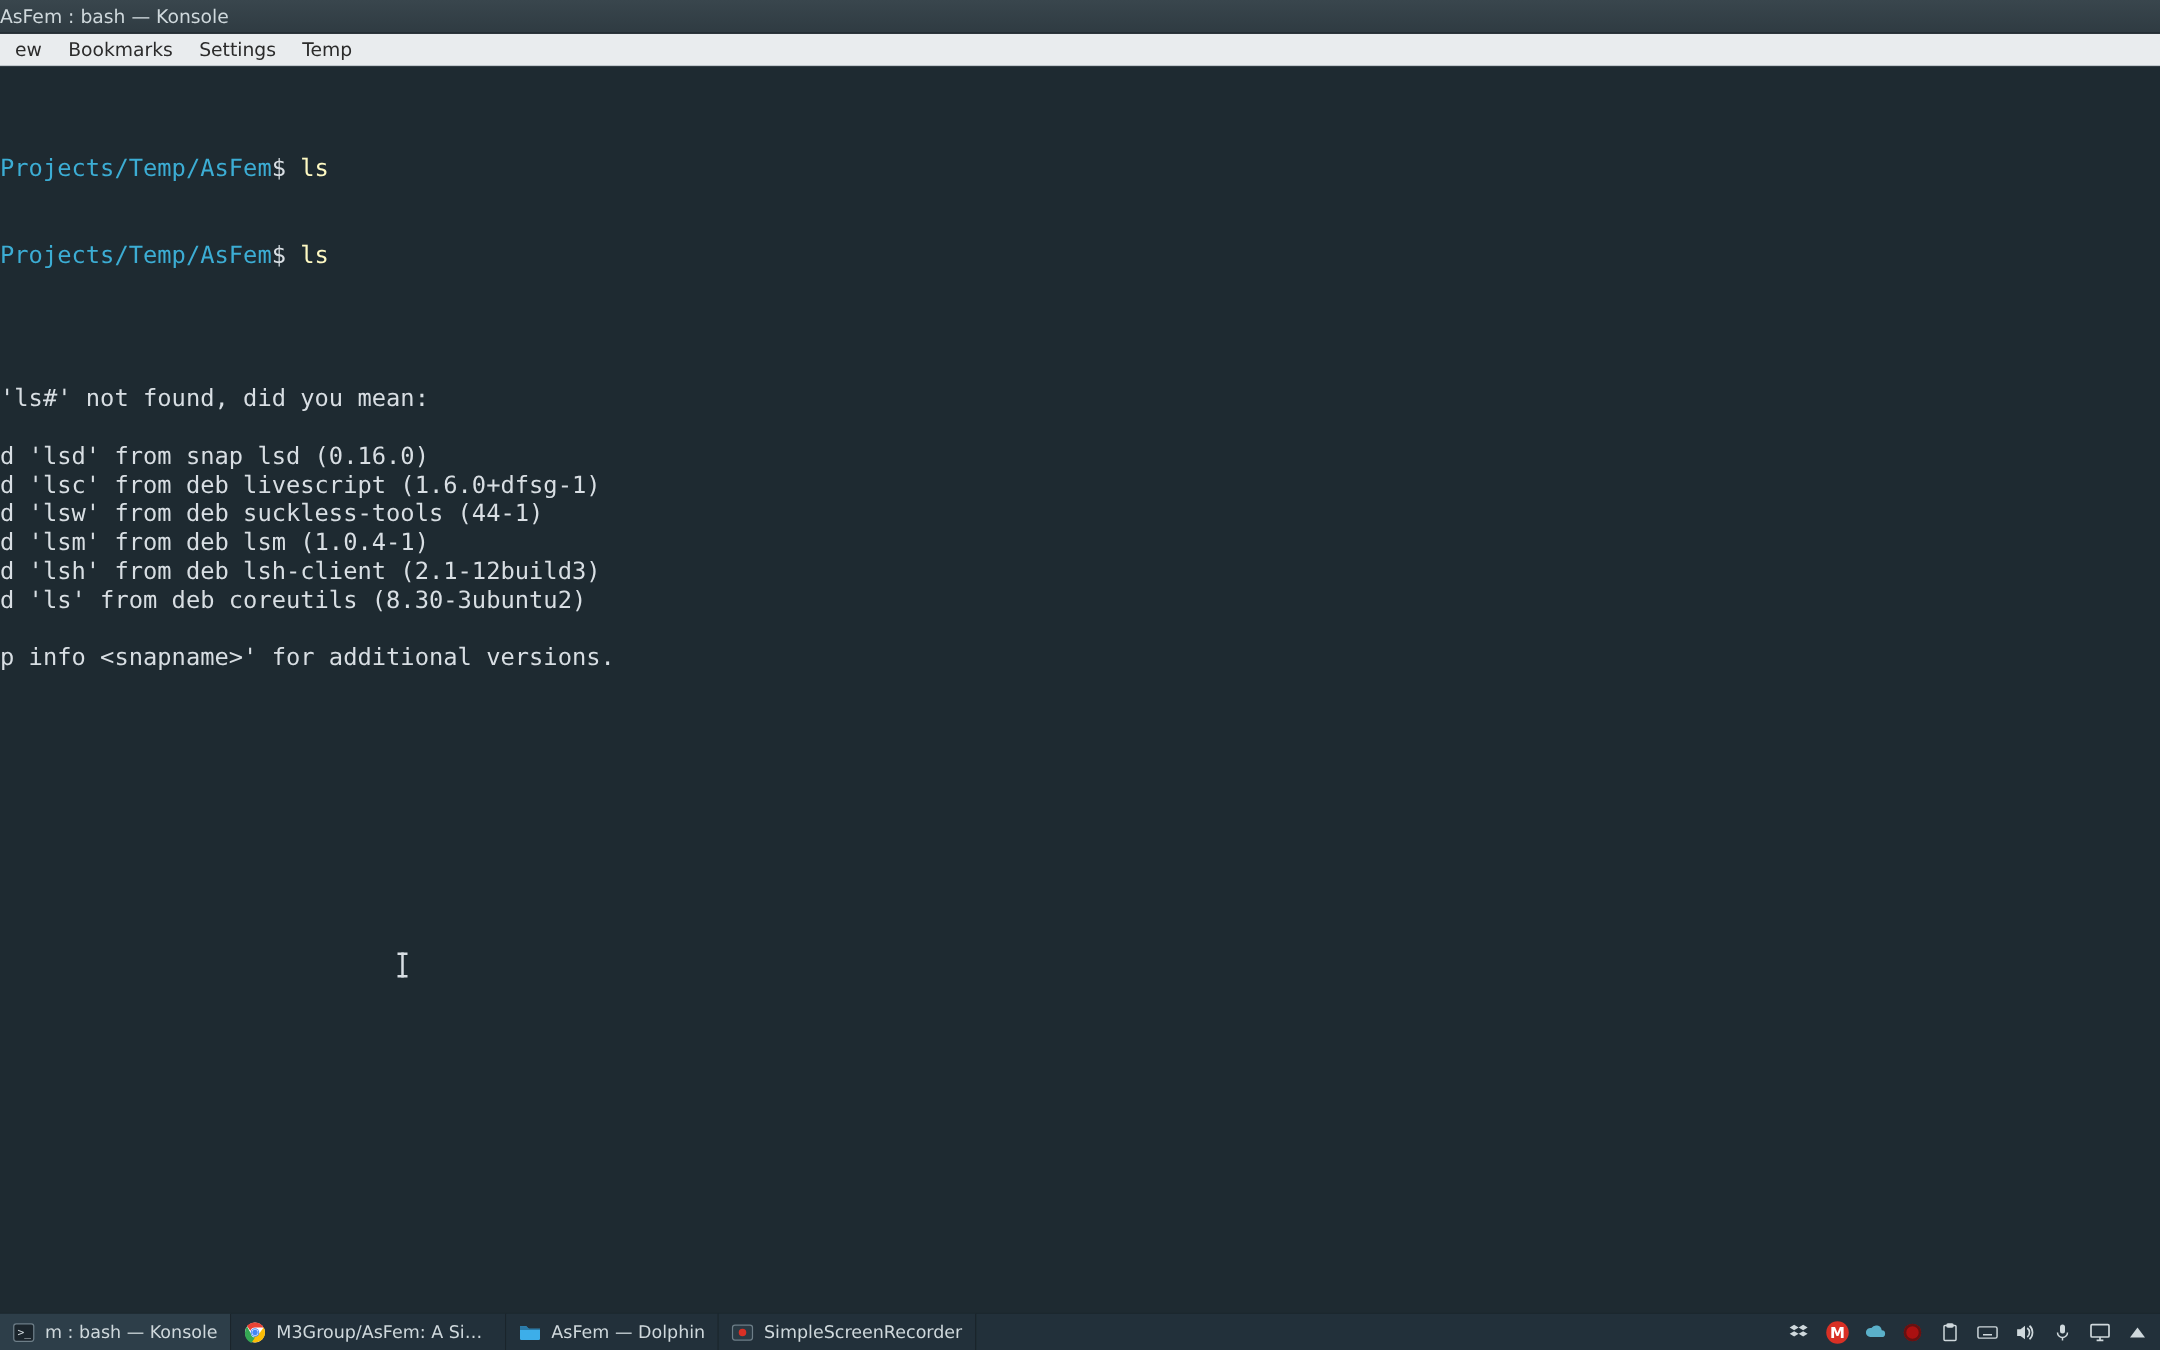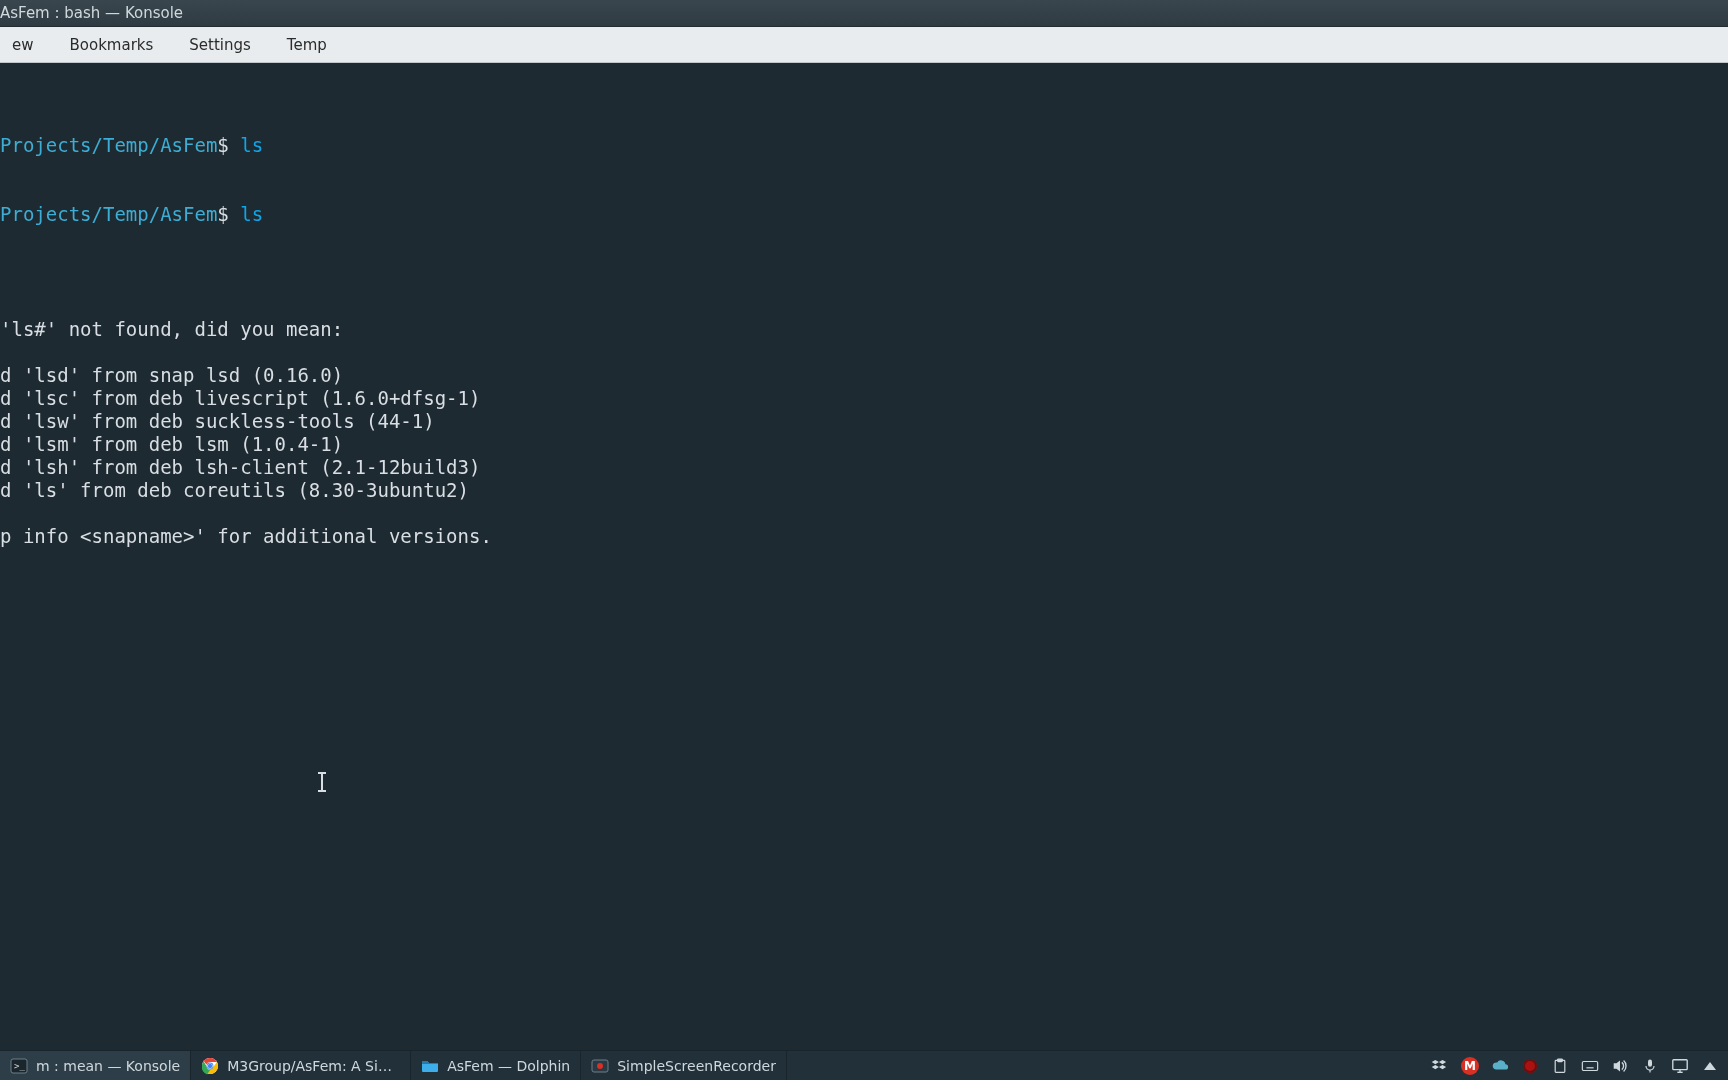--- a/index.html
+++ b/index.html
@@ -14,26 +14,26 @@
     display: flex;
     align-items: center;
     justify-content: flex-start;
     position: relative;
     color: #cfd8dc;
     font-size: 15px;
   }
 
   
   .menubar {
-    height: 36px;
+    height: 26px;
     background: #e9ecee;
     color: #2b2b2b;
     display: flex;
     align-items: center;
-    gap: 16px;
+    gap: 1px;
     padding: 0 2px;
     font-size: 15px;
     border-bottom: 1px solid #c0c7cc;
   }
   .menubar .menu-item {
     padding: 4px 10px;
     cursor: default;
   }
 
   
@@ -44,21 +44,21 @@
     font-family: "DejaVu Sans Mono", "Liberation Mono", Menlo, monospace;
     font-size: 19px;
     line-height: 23px;
     white-space: pre;
     padding: 2px 0 0 0;
     position: relative;
     overflow: hidden;
   }
   .prompt-path { color: #3cadd4; font-weight: normal; }
   .prompt-dollar { color: #d8dee3; }
-  .cmd-text { color: #0ea5e9; }
+  .cmd-text { color: #fef9c3; }
   .cursor-block {
     display: inline-block;
     width: 11px; height: 20px;
     background: #d8dee3;
     vertical-align: -3px;
     margin-left: 2px;
   }
   .ibeam {
     position: absolute;
     width: 2px; height: 20px;
@@ -139,21 +139,21 @@
 </div>
 
 <div class="taskbar">
   <div class="task-btn active">
     <span class="task-icon">
       <svg viewBox="0 0 18 18" width="18" height="18">
           <rect x="1" y="2" width="16" height="14" rx="2" fill="#1b252c" stroke="#6d7e88"></rect>
           <text x="4" y="12" font-size="9" fill="#cfd8dc" font-family="monospace">&gt;_</text>
         </svg>
     </span>
-    <span class="task-label">m : mean — Konsole</span>
+    <span class="task-label">m : bash — Konsole</span>
   </div>
   <div class="task-btn">
     <span class="task-icon">
       <svg viewBox="0 0 18 18" width="18" height="18">
         <circle cx="9" cy="9" r="8" fill="#fff"></circle>
         <path d="M9 1a8 8 0 0 1 6.9 4H9a4 4 0 0 0-3.7 2.5L2.6 3.8A8 8 0 0 1 9 1z" fill="#ea4335"></path>
         <path d="M17 9a8 8 0 0 1-10.9 7.4l3.1-5.4A4 4 0 0 0 13 9l2.9-4A8 8 0 0 1 17 9z" fill="#fbbc05"></path>
         <path d="M1 9a8 8 0 0 1 1.6-4.8l3 5.3A4 4 0 0 0 9 13l-2.9 4.4A8 8 0 0 1 1 9z" fill="#34a853"></path>
         <circle cx="9" cy="9" r="3.4" fill="#4285f4"></circle>
           <circle cx="9" cy="9" r="2.6" fill="#fff"></circle>

